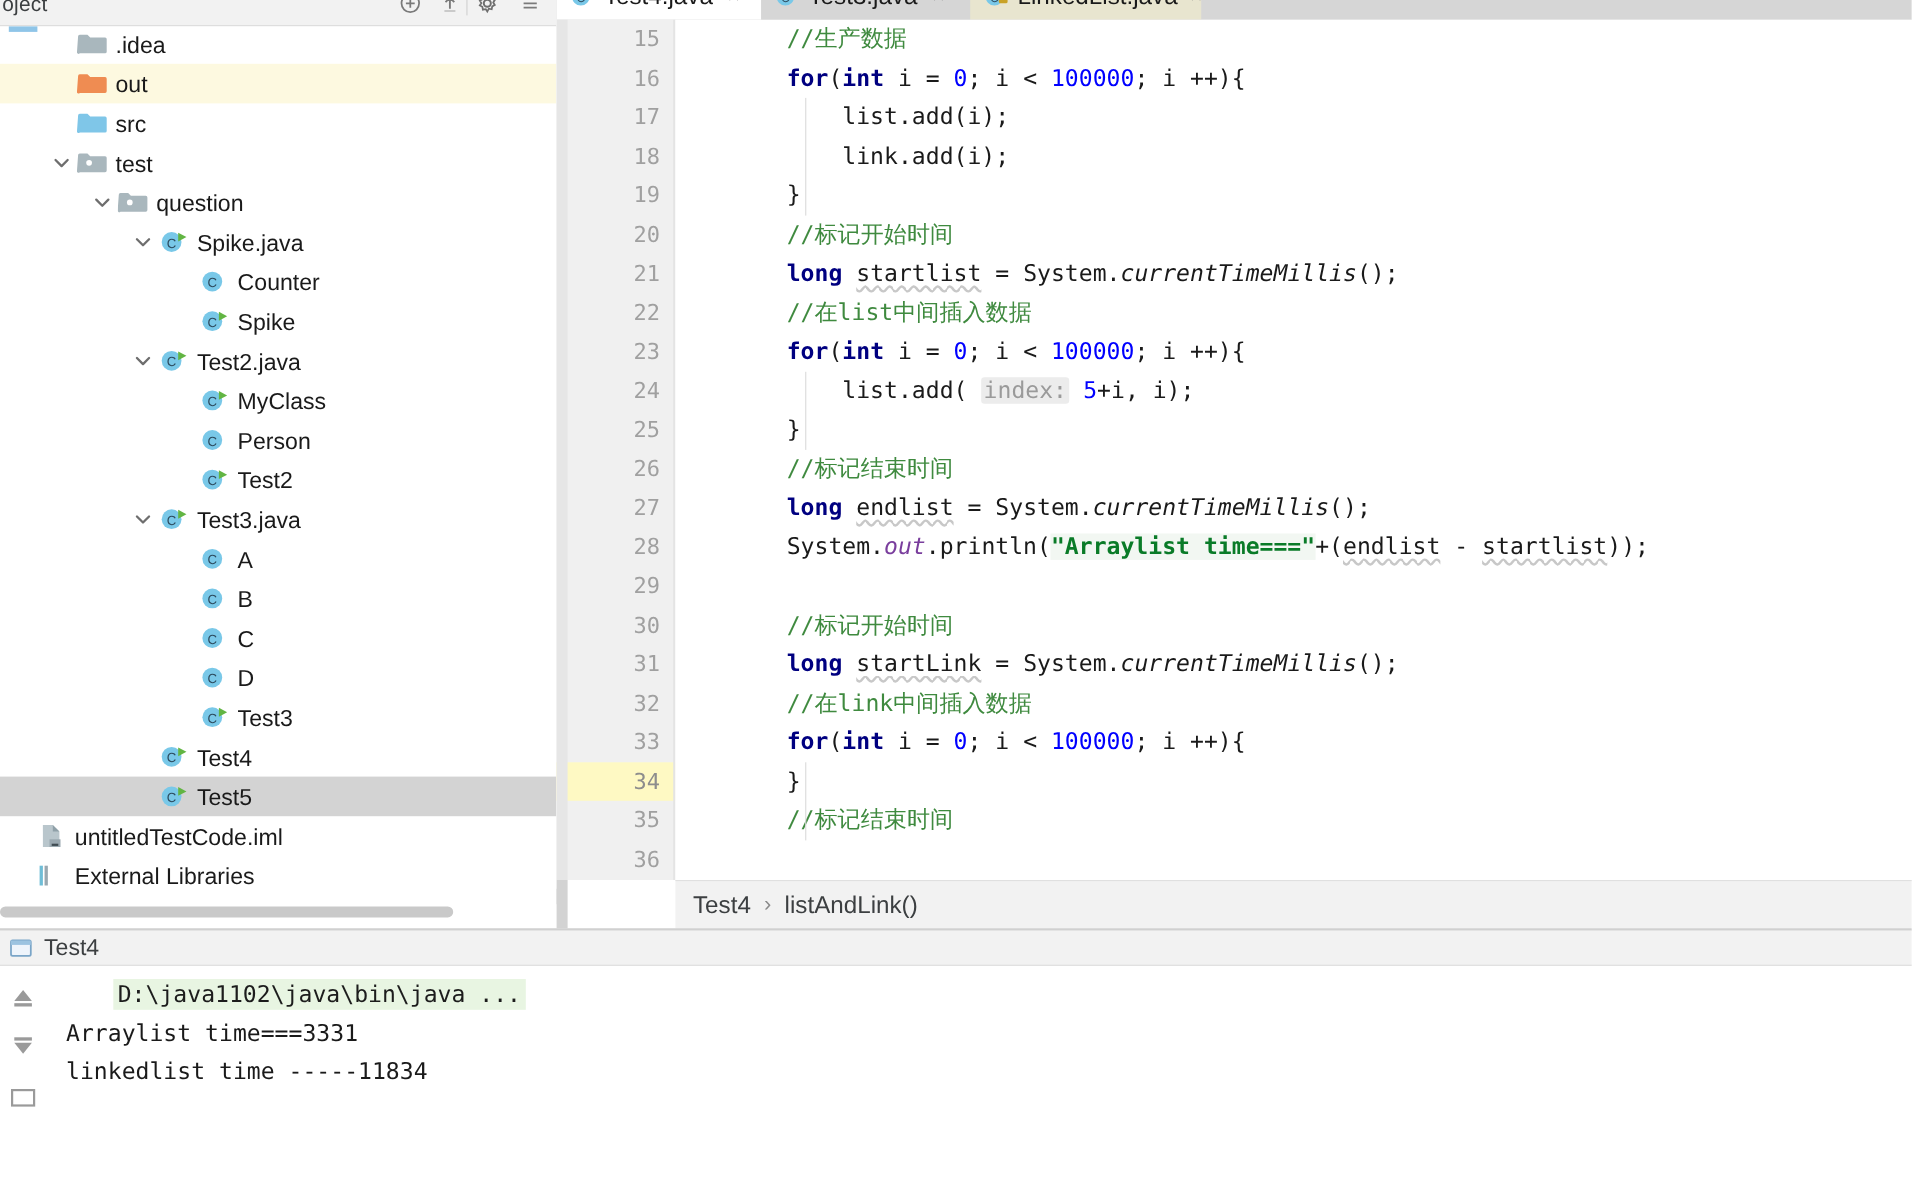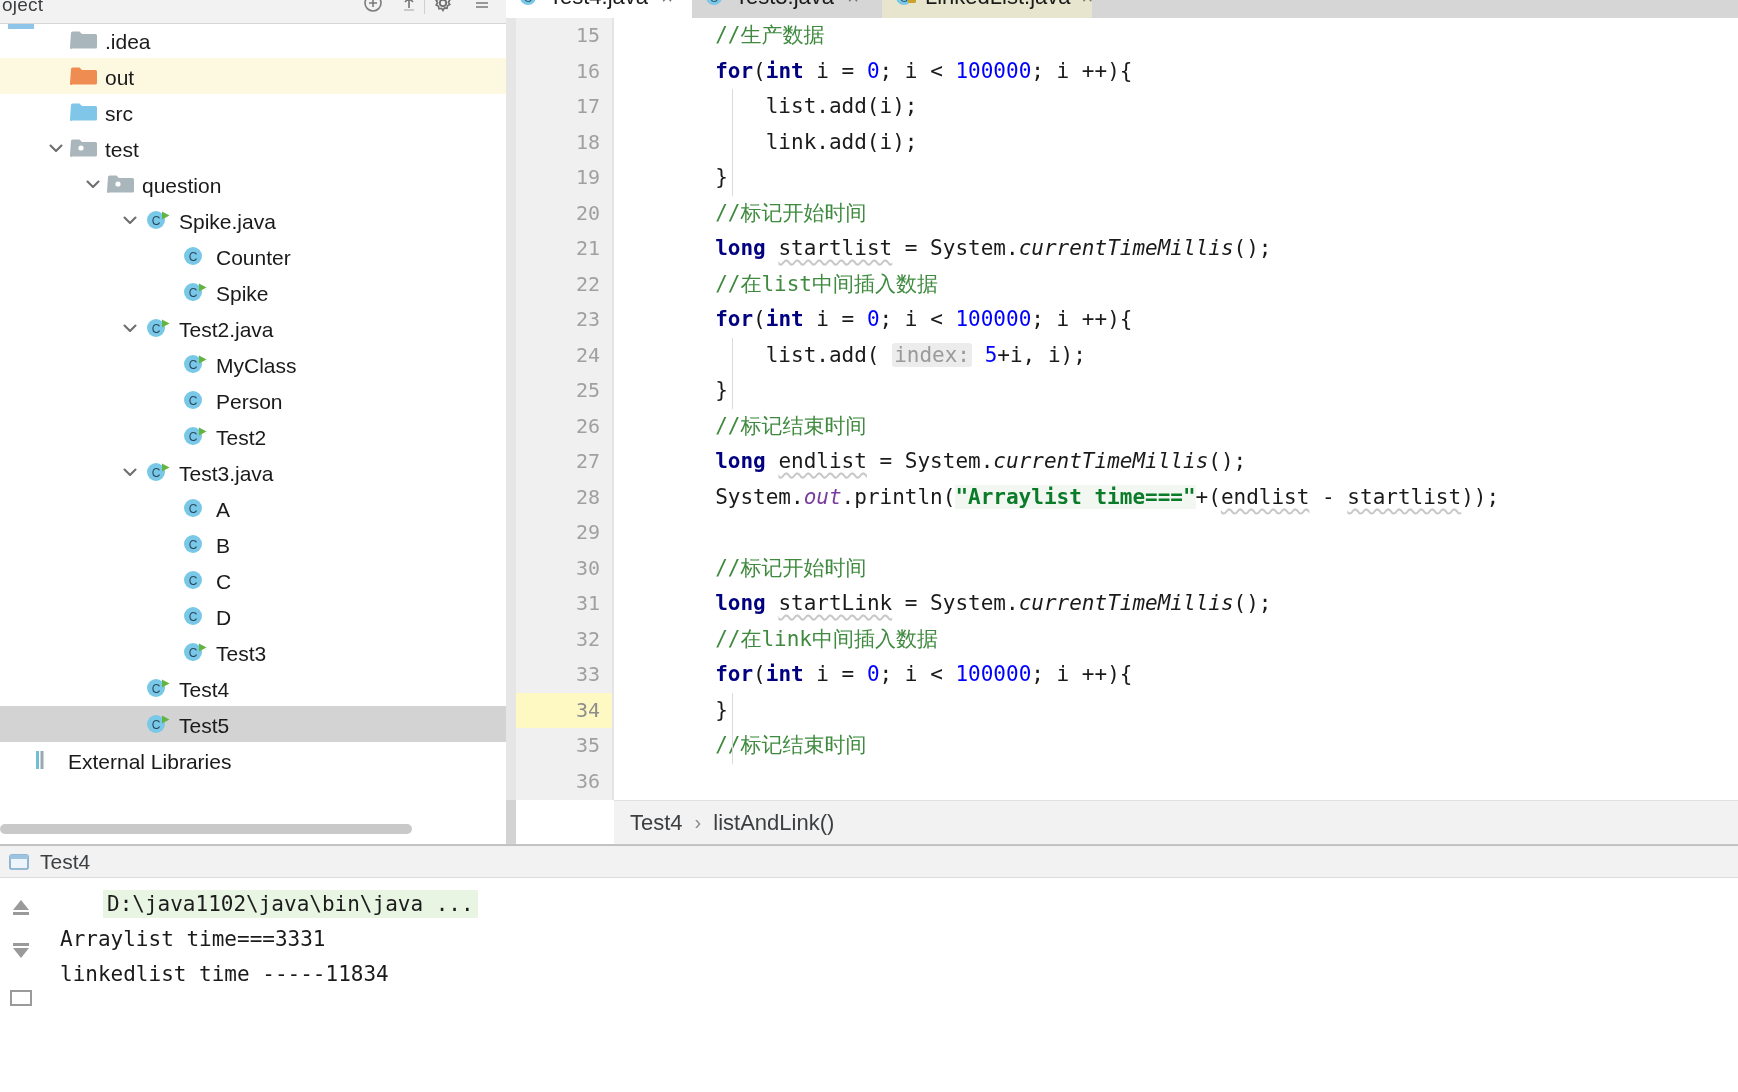--- a/index.html
+++ b/index.html
@@ -536,20 +536,32 @@
         <div class="tree-row sel-grey" style="padding-left: 117px;">
           <span class="twisty empty"></span>
           <span class="ic">
             <svg width="28" height="26" viewBox="0 0 28 26">
               <circle cx="12" cy="13" r="9" fill="#79c8e8"></circle>
               <text x="12" y="18" font-size="12" font-family="Liberation Sans, sans-serif" text-anchor="middle" fill="#2c4b5e">C</text>
               <path d="M18 4.5l7.5 4-7.5 4z" fill="#62b543"></path>
             </svg>
           </span>
           <span class="tree-label">Test5</span>
+        </div>
+        <div class="tree-row" style="padding-left: 6px;">
+          <span class="twisty empty"></span>
+          <span class="ic">
+            <svg width="28" height="26" viewBox="0 0 28 26">
+              <path d="M6 3h9l6 6v14H6z" fill="#b9c6cc"></path>
+              <path d="M15 3l6 6h-6z" fill="#8fa0a8"></path>
+              <rect x="12" y="16" width="10" height="7" fill="#9aa8b0"></rect>
+              <rect x="14" y="20" width="6" height="2" fill="#3f4b52"></rect>
+            </svg>
+          </span>
+          <span class="tree-label">untitledTestCode.iml</span>
         </div>
         <div class="tree-row" style="padding-left: 6px;">
           <span class="twisty empty"></span>
           <span class="ic">
             <svg width="28" height="26" viewBox="0 0 28 26">
               <rect x="3" y="4" width="3" height="18" fill="#6fbdd6"></rect>
               <rect x="7.5" y="4" width="3" height="18" fill="#9aa8b0"></rect>
             </svg>
           </span>
           <span class="tree-label">External Libraries</span>

